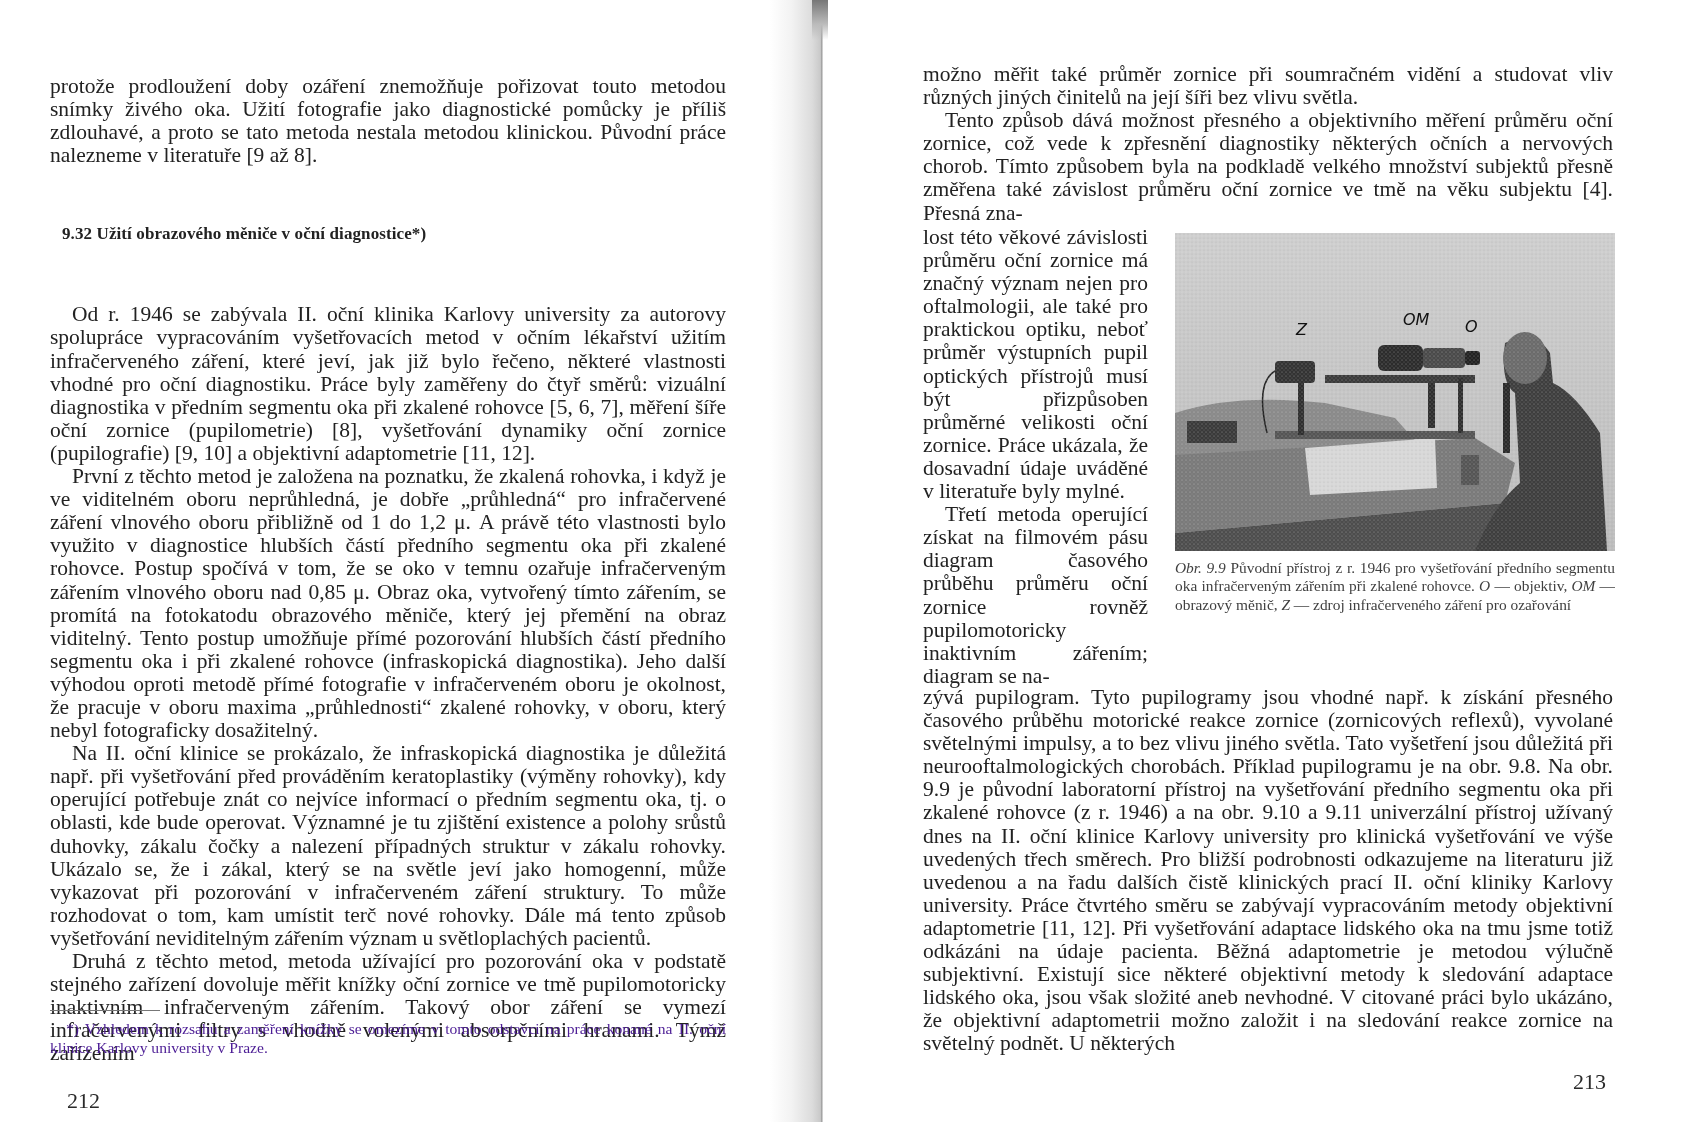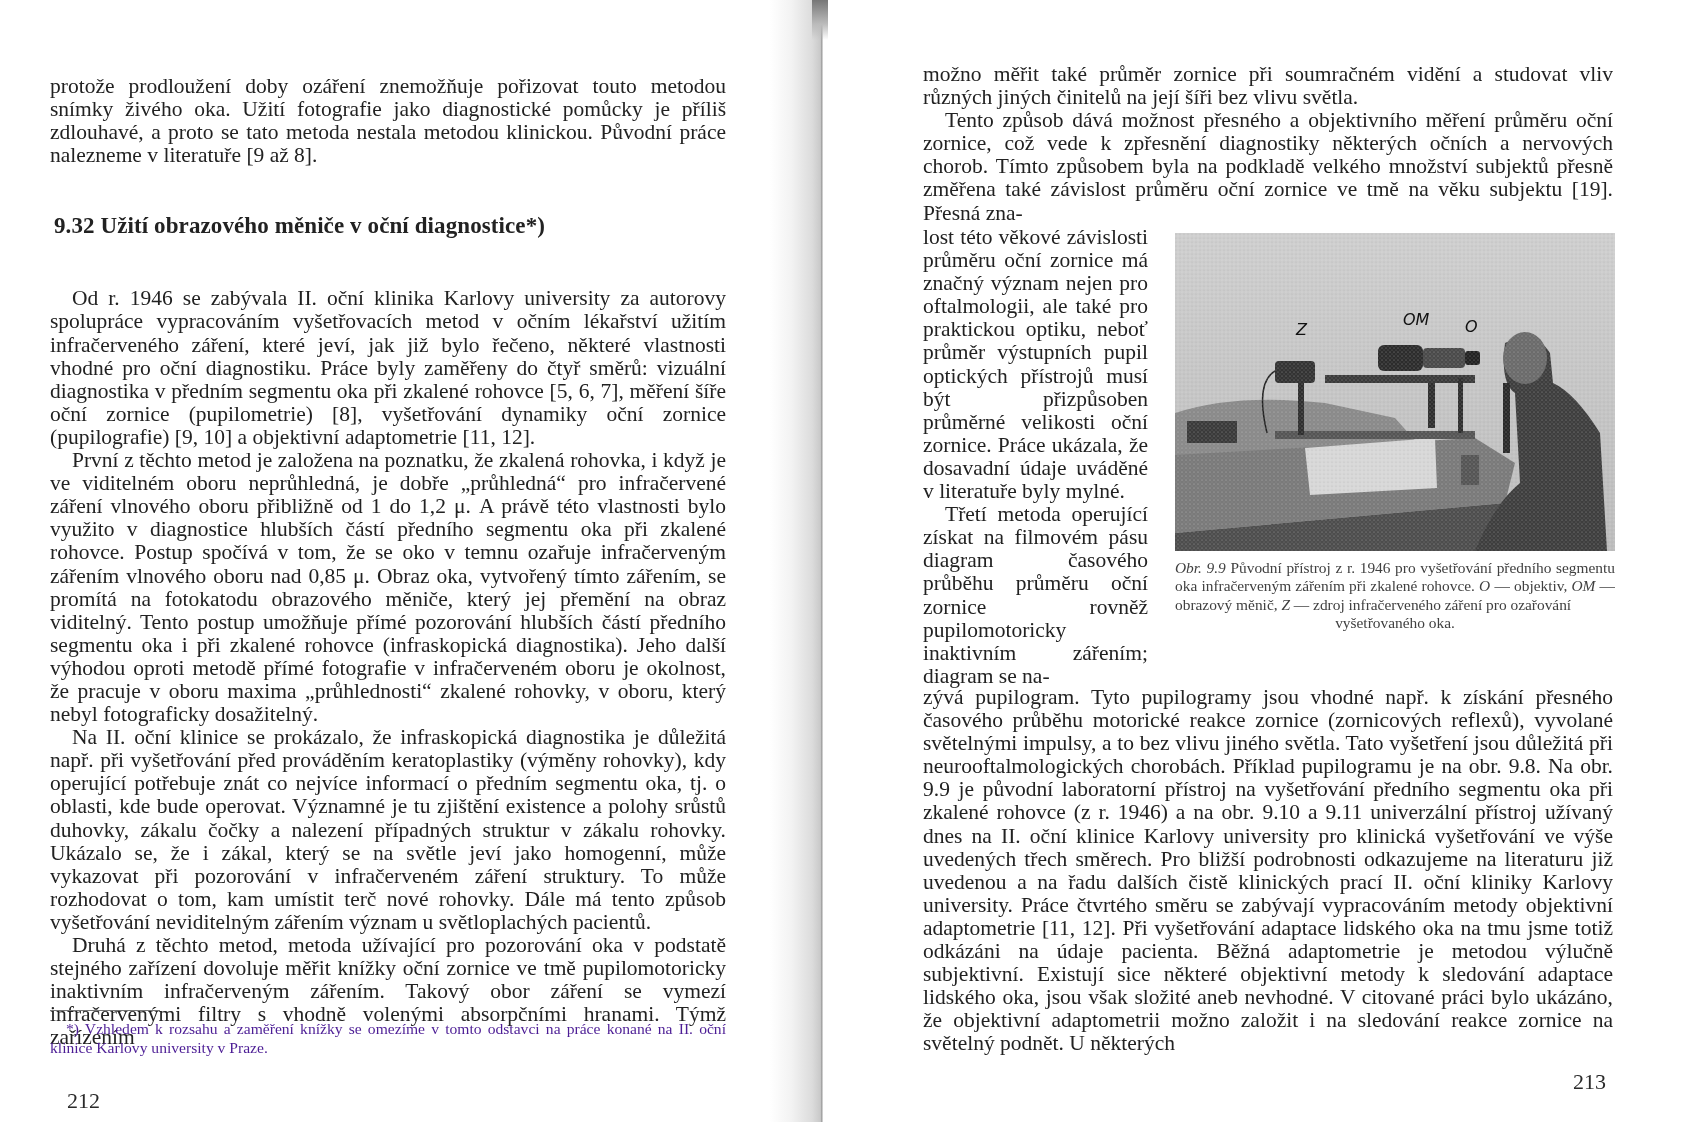--- a/index.html
+++ b/index.html
@@ -27,21 +27,21 @@
     line-height: 23.1px;
     text-align: justify;
     color: #222;
   }
   .left-col { position: absolute; left: 50px; top: 75px; width: 676px; }
   .left-col p { margin: 0; }
   .left-col p.indent { text-indent: 22px; }
   .gap-before-heading { height: 43px; }
   .heading {
     font-family: "Liberation Serif", "DejaVu Serif", serif;
-    font-weight: bold; font-size: 23px; margin: 4px; line-height: 24px;
+    font-weight: bold; font-size: 17px; margin: 12px; line-height: 24px;
     color: #222; letter-spacing: 0.1px;
   }
   .gap-after-heading { height: 45px; }
 
   .footnote-rule {
     position: absolute; left: 50px; top: 1010px; width: 110px; height: 1px; background: #777;
   }
   .footnote {
     position: absolute; left: 50px; top: 1019px; width: 676px;
     font-family: "Liberation Serif", "DejaVu Serif", serif;
@@ -104,21 +104,21 @@
 <div class="footnote-rule"></div>
 <div class="footnote">
   <p>*) Vzhledem k rozsahu a zaměření knížky se omezíme v tomto odstavci na práce konané na II. oční klinice Karlovy university v Praze.</p>
 </div>
 <div class="page-number pn-left">212</div>
 
 <div class="page page-right"></div>
 
 <div class="right-top text">
   <p>možno měřit také průměr zornice při soumračném vidění a studovat vliv různých jiných činitelů na její šíři bez vlivu světla.</p>
-  <p class="indent">Tento způsob dává možnost přesného a objektivního měření průměru oční zornice, což vede k zpřesnění diagnostiky některých očních a nervových chorob. Tímto způsobem byla na podkladě velkého množství subjektů přesně změřena také závislost průměru oční zornice ve tmě na věku subjektu [19]. Přesná zna-</p>
+  <p class="indent">Tento způsob dává možnost přesného a objektivního měření průměru oční zornice, což vede k zpřesnění diagnostiky některých očních a nervových chorob. Tímto způsobem byla na podkladě velkého množství subjektů přesně změřena také závislost průměru oční zornice ve tmě na věku subjektu [4]. Přesná zna-</p>
 </div>
 
 <div class="narrow-col text">
   <p>lost této věkové závislosti průměru oční zornice má značný význam nejen pro oftalmologii, ale také pro praktickou optiku, neboť průměr výstupních pupil optických přístrojů musí být přizpůsoben průměrné velikosti oční zornice. Práce ukázala, že dosavadní údaje uváděné v literatuře byly mylné.</p>
   <p class="indent">Třetí metoda operující získat na filmovém pásu diagram časového průběhu průměru oční zornice rovněž pupilomotoricky inaktivním zářením; diagram se na-</p>
 </div>
 
 <div class="figure">
   <svg viewBox="0 0 440 318" preserveAspectRatio="none">
     <defs>
@@ -163,20 +163,19 @@
     <rect x="328" y="150" width="7" height="70" fill="#2a2a2a"></rect>
     <rect x="0" y="0" width="440" height="318" fill="url(#grain)"></rect>
     <text class="fig-label" x="121" y="102">Z</text>
     <text class="fig-label" x="228" y="92">OM</text>
     <text class="fig-label" x="290" y="99">O</text>
   </svg>
 </div>
 
 <div class="caption">
   <i>Obr. 9.9</i><span> Původní přístroj z r. 1946 pro vyšetřování předního segmentu oka infračerveným zářením při zkalené rohovce. </span><i>O</i><span> — objektiv, </span><i>OM</i><span> — obrazový měnič, </span><i>Z</i><span> — zdroj infračerveného záření pro ozařování</span>
-  <span class="last">vyšetřovaného oka.</span>
 </div>
 
 <div class="right-bottom text">
   <p>zývá pupilogram. Tyto pupilogramy jsou vhodné např. k získání přesného časového průběhu motorické reakce zornice (zornicových reflexů), vyvolané světelnými impulsy, a to bez vlivu jiného světla. Tato vyšetření jsou důležitá při neurooftalmologických chorobách. Příklad pupilogramu je na obr. 9.8. Na obr. 9.9 je původní laboratorní přístroj na vyšetřování předního segmentu oka při zkalené rohovce (z r. 1946) a na obr. 9.10 a 9.11 univerzální přístroj užívaný dnes na II. oční klinice Karlovy university pro klinická vyšetřování ve výše uvedených třech směrech. Pro bližší podrobnosti odkazujeme na literaturu již uvedenou a na řadu dalších čistě klinických prací II. oční kliniky Karlovy university. Práce čtvrtého směru se zabývají vypracováním metody objektivní adaptometrie [11, 12]. Při vyšetřování adaptace lidského oka na tmu jsme totiž odkázáni na údaje pacienta. Běžná adaptometrie je metodou výlučně subjektivní. Existují sice některé objektivní metody k sledování adaptace lidského oka, jsou však složité aneb nevhodné. V citované práci bylo ukázáno, že objektivní adaptometrii možno založit i na sledování reakce zornice na světelný podnět. U některých</p>
 </div>
 
 <div class="page-number pn-right">213</div>
 
 </body></html>

